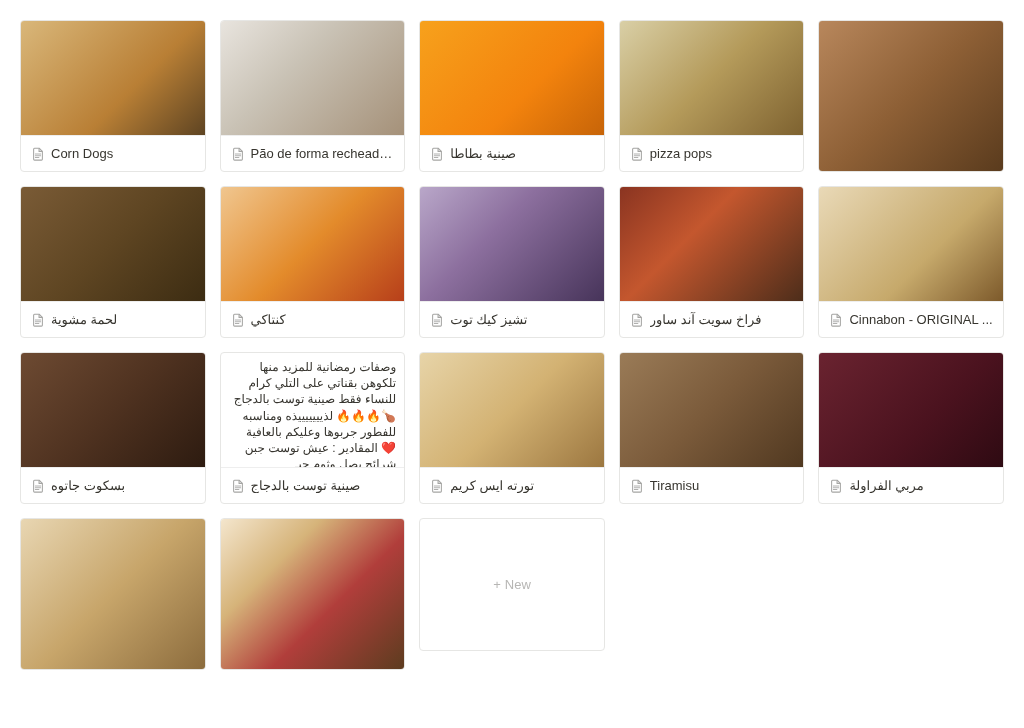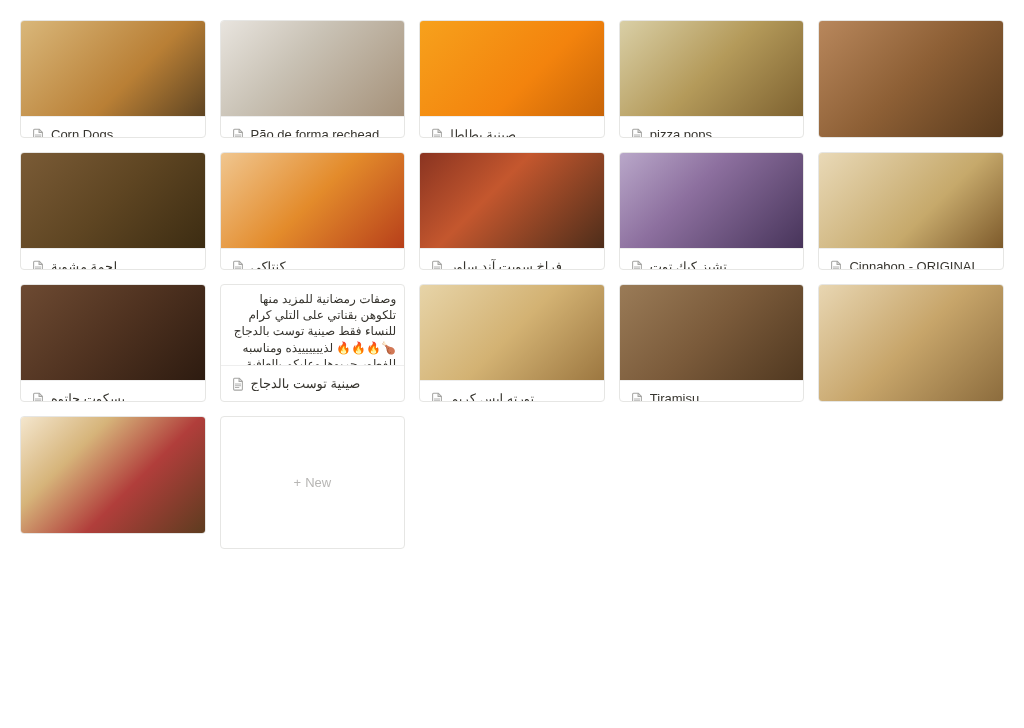--- a/index.html
+++ b/index.html
@@ -14,21 +14,21 @@
     gap: 14px;
     max-width: 1000px;
   }
   .card {
     border: 1px solid #e6e6e4;
     border-radius: 4px;
     overflow: hidden;
     background: #fff;
     display: flex;
     flex-direction: column;
-    height: 118px;
+    height: 152px;
   }
   .thumb {
     flex: 1;
     width: 100%;
     min-height: 95px;
     background: #ddd;
     position: relative;
     overflow: hidden;
   }
   .label-row {
@@ -170,39 +170,39 @@
       <div class="label-row">
         <svg viewBox="0 0 16 16">
           <path d="M4 1.5h5.5L13 5v9a1 1 0 0 1-1 1H4a1 1 0 0 1-1-1V2.5a1 1 0 0 1 1-1z" fill="none" stroke="#a5a5a3" stroke-width="1.2"></path>
           <path d="M9.2 1.5V5h3.8" fill="none" stroke="#a5a5a3" stroke-width="1.2"></path>
           <path d="M5 8h6M5 10h6M5 12h4" stroke="#a5a5a3" stroke-width="1" stroke-linecap="round"></path>
         </svg>
         <span class="label-text">كنتاكي</span>
       </div>
     </div>
     <div class="card">
+      <div class="thumb t11"></div>
+      <div class="label-row">
+        <svg viewBox="0 0 16 16">
+          <path d="M4 1.5h5.5L13 5v9a1 1 0 0 1-1 1H4a1 1 0 0 1-1-1V2.5a1 1 0 0 1 1-1z" fill="none" stroke="#a5a5a3" stroke-width="1.2"></path>
+          <path d="M9.2 1.5V5h3.8" fill="none" stroke="#a5a5a3" stroke-width="1.2"></path>
+          <path d="M5 8h6M5 10h6M5 12h4" stroke="#a5a5a3" stroke-width="1" stroke-linecap="round"></path>
+        </svg>
+        <span class="label-text">تشيز كيك توت</span>
+      </div>
+    </div>
+    <div class="card">
       <div class="thumb t10"></div>
       <div class="label-row">
         <svg viewBox="0 0 16 16">
           <path d="M4 1.5h5.5L13 5v9a1 1 0 0 1-1 1H4a1 1 0 0 1-1-1V2.5a1 1 0 0 1 1-1z" fill="none" stroke="#a5a5a3" stroke-width="1.2"></path>
           <path d="M9.2 1.5V5h3.8" fill="none" stroke="#a5a5a3" stroke-width="1.2"></path>
           <path d="M5 8h6M5 10h6M5 12h4" stroke="#a5a5a3" stroke-width="1" stroke-linecap="round"></path>
         </svg>
         <span class="label-text">فراخ سويت آند ساور</span>
-      </div>
-    </div>
-    <div class="card">
-      <div class="thumb t11"></div>
-      <div class="label-row">
-        <svg viewBox="0 0 16 16">
-          <path d="M4 1.5h5.5L13 5v9a1 1 0 0 1-1 1H4a1 1 0 0 1-1-1V2.5a1 1 0 0 1 1-1z" fill="none" stroke="#a5a5a3" stroke-width="1.2"></path>
-          <path d="M9.2 1.5V5h3.8" fill="none" stroke="#a5a5a3" stroke-width="1.2"></path>
-          <path d="M5 8h6M5 10h6M5 12h4" stroke="#a5a5a3" stroke-width="1" stroke-linecap="round"></path>
-        </svg>
-        <span class="label-text">تشيز كيك توت</span>
       </div>
     </div>
     <div class="card">
       <div class="thumb t14"></div>
       <div class="label-row">
         <svg viewBox="0 0 16 16">
           <path d="M4 1.5h5.5L13 5v9a1 1 0 0 1-1 1H4a1 1 0 0 1-1-1V2.5a1 1 0 0 1 1-1z" fill="none" stroke="#a5a5a3" stroke-width="1.2"></path>
           <path d="M9.2 1.5V5h3.8" fill="none" stroke="#a5a5a3" stroke-width="1.2"></path>
           <path d="M5 8h6M5 10h6M5 12h4" stroke="#a5a5a3" stroke-width="1" stroke-linecap="round"></path>
         </svg>
@@ -246,20 +246,31 @@
     </div>
     <div class="card">
       <div class="thumb t18"></div>
       <div class="label-row">
         <svg viewBox="0 0 16 16">
           <path d="M4 1.5h5.5L13 5v9a1 1 0 0 1-1 1H4a1 1 0 0 1-1-1V2.5a1 1 0 0 1 1-1z" fill="none" stroke="#a5a5a3" stroke-width="1.2"></path>
           <path d="M9.2 1.5V5h3.8" fill="none" stroke="#a5a5a3" stroke-width="1.2"></path>
           <path d="M5 8h6M5 10h6M5 12h4" stroke="#a5a5a3" stroke-width="1" stroke-linecap="round"></path>
         </svg>
         <span class="label-text">Tiramisu</span>
+      </div>
+    </div>
+    <div class="card">
+      <div class="thumb t19"></div>
+      <div class="label-row">
+        <svg viewBox="0 0 16 16">
+          <path d="M4 1.5h5.5L13 5v9a1 1 0 0 1-1 1H4a1 1 0 0 1-1-1V2.5a1 1 0 0 1 1-1z" fill="none" stroke="#a5a5a3" stroke-width="1.2"></path>
+          <path d="M9.2 1.5V5h3.8" fill="none" stroke="#a5a5a3" stroke-width="1.2"></path>
+          <path d="M5 8h6M5 10h6M5 12h4" stroke="#a5a5a3" stroke-width="1" stroke-linecap="round"></path>
+        </svg>
+        <span class="label-text">مربي الفراولة</span>
       </div>
     </div>
     <div class="card">
       <div class="thumb t21"></div>
     </div>
     <div class="card">
       <div class="thumb t22"></div>
     </div>
     <div class="new-card">
       <div class="new-body">

